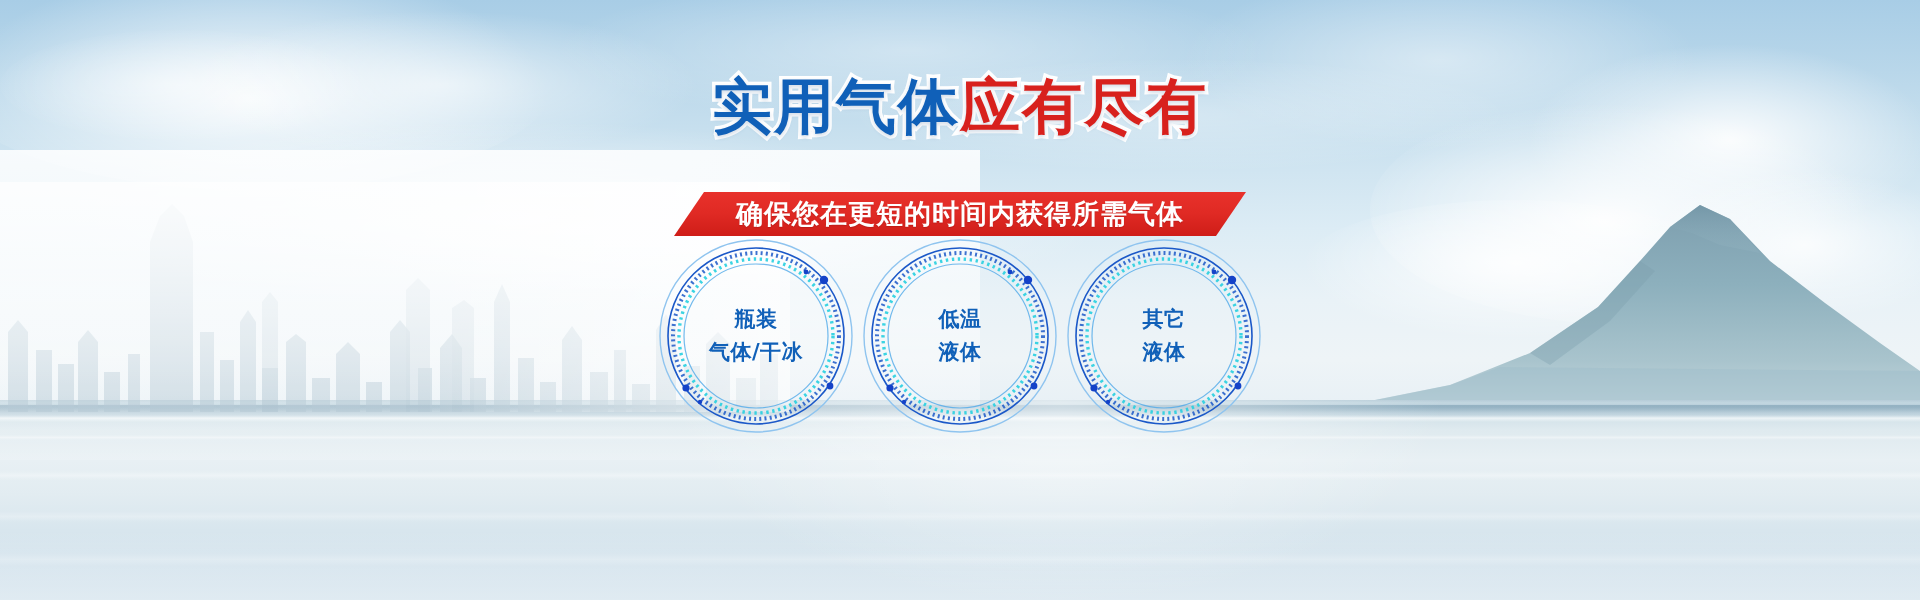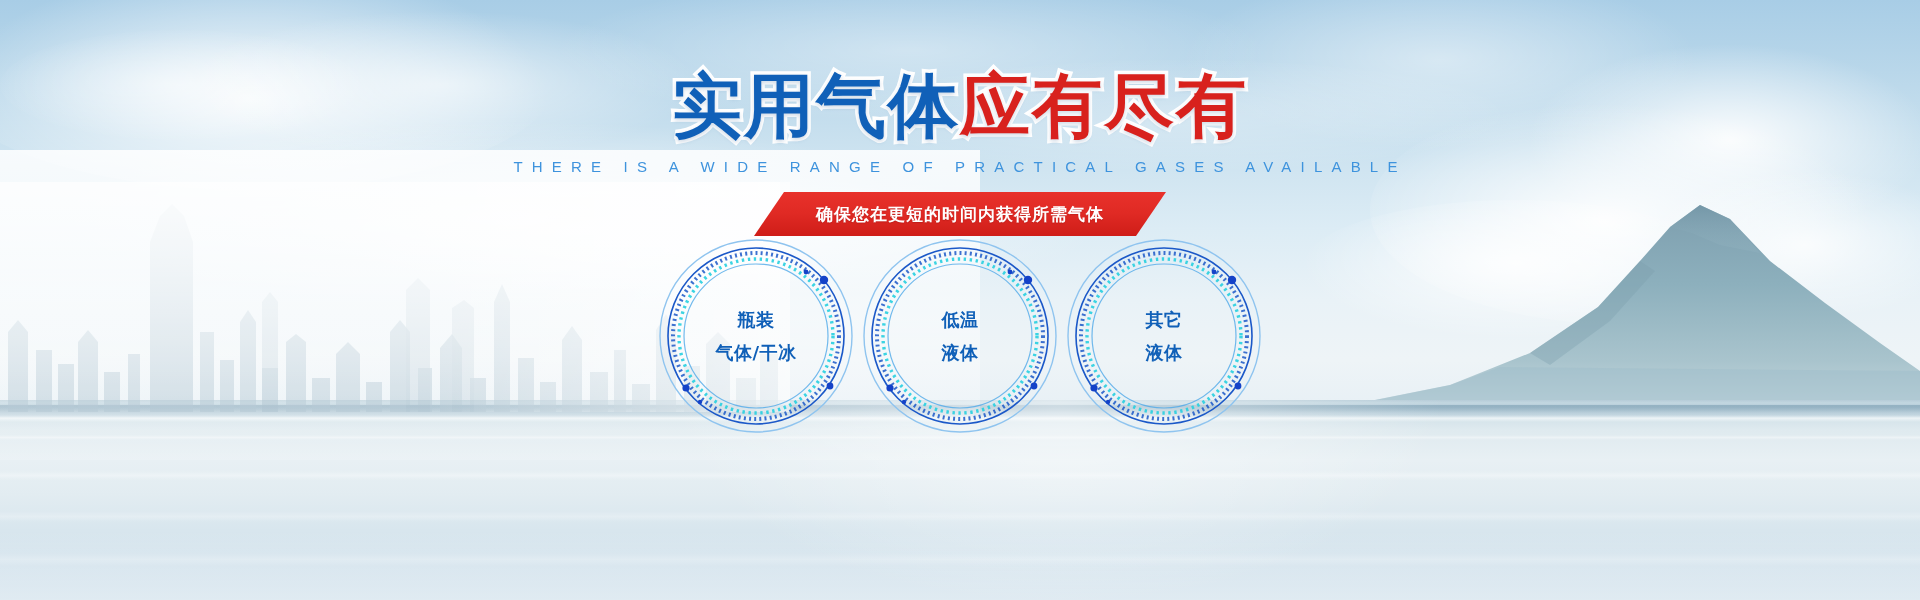--- a/index.html
+++ b/index.html
@@ -121,21 +121,21 @@
     background:linear-gradient(to right, rgba(255,255,255,0), rgba(255,255,255,.55));
     pointer-events:none;
   }
 
   
   .headline{
     position:absolute; left:0; top:58px; width:1920px;
     text-align:center;
     font-family:"DejaVu Sans","Liberation Sans", sans-serif;
     font-weight:bold;
-    font-size:70px;
+    font-size:60px;
     line-height:96px;
     letter-spacing:2px;
     white-space:nowrap;
     z-index:6;
   }
   .headline .hl-blue{
     color:#1060b8;
     -webkit-text-stroke:7px #ffffff;
     paint-order:stroke fill;
     text-shadow:0 2px 4px rgba(80,120,160,.28);
@@ -170,21 +170,21 @@
     padding:0 62px;
     display:flex; align-items:center; justify-content:center;
     background:linear-gradient(to bottom,#e8312b 0%, #e02a24 48%, #cf1d18 100%);
     clip-path:polygon(30px 0, 100% 0, calc(100% - 30px) 100%, 0 100%);
     box-shadow:0 3px 7px rgba(110,140,170,.28);
   }
   .ribbon span{
     color:#ffffff;
     font-family:"DejaVu Sans","Liberation Sans", sans-serif;
     font-weight:bold;
-    font-size:17px;
+    font-size:27px;
     letter-spacing:1px;
     white-space:nowrap;
     text-shadow:0 1px 1px rgba(120,10,10,.25);
   }
 
   
   .circles{
     position:absolute; left:0; top:248px; width:1920px; height:190px;
     display:flex; align-items:flex-start; justify-content:center;
     gap:28px;
@@ -199,21 +199,21 @@
   .circle svg.rings{
     position:absolute; left:-12px; top:-12px; width:200px; height:200px;
     overflow:visible;
   }
   .circle .ctext{
     position:relative;
     text-align:center;
     color:#1060b8;
     font-family:"DejaVu Sans","Liberation Sans", sans-serif;
     font-weight:bold;
-    font-size:18px;
+    font-size:21px;
     line-height:33px;
     letter-spacing:.5px;
     white-space:nowrap;
     z-index:2;
   }
   .circle .ctext .l2{ display:block; }
 
   
   .bottom-vig{
     position:absolute; left:0; bottom:0; width:1920px; height:70px;
@@ -312,21 +312,20 @@
     </svg>
   </div>
   <div class="city-fade"></div>
   <div class="city-fade-r"></div>
   <div class="left-haze"></div>
 
   <div class="headline">
     <span class="hl-blue">实用气体</span><span class="hl-red">应有尽有</span>
   </div>
 
-  <div class="sub-en">THERE IS A WIDE RANGE OF PRACTICAL GASES AVAILABLE</div>
 
   <div class="ribbon-wrap">
     <div class="ribbon">
       <span>确保您在更短的时间内获得所需气体</span>
     </div>
   </div>
 
   <div class="circles">
 
     <div class="circle">

